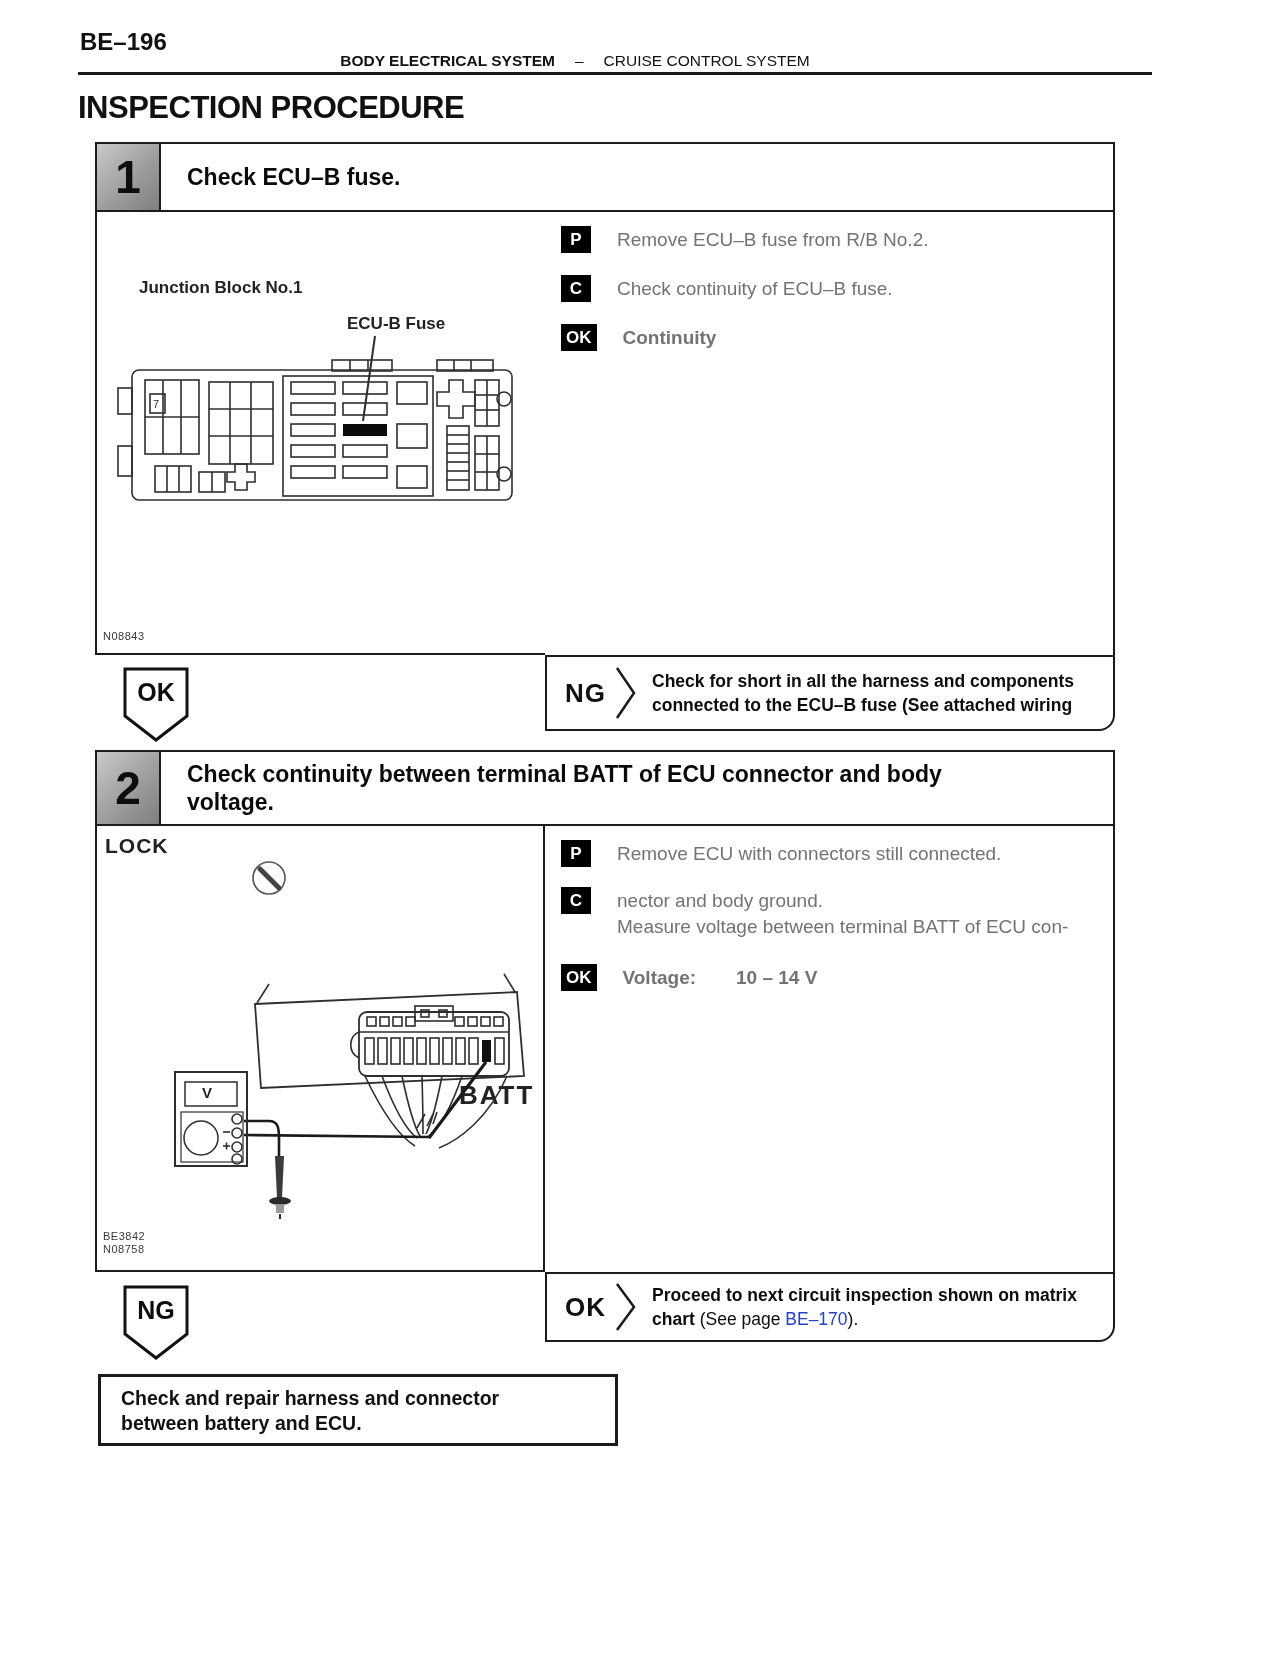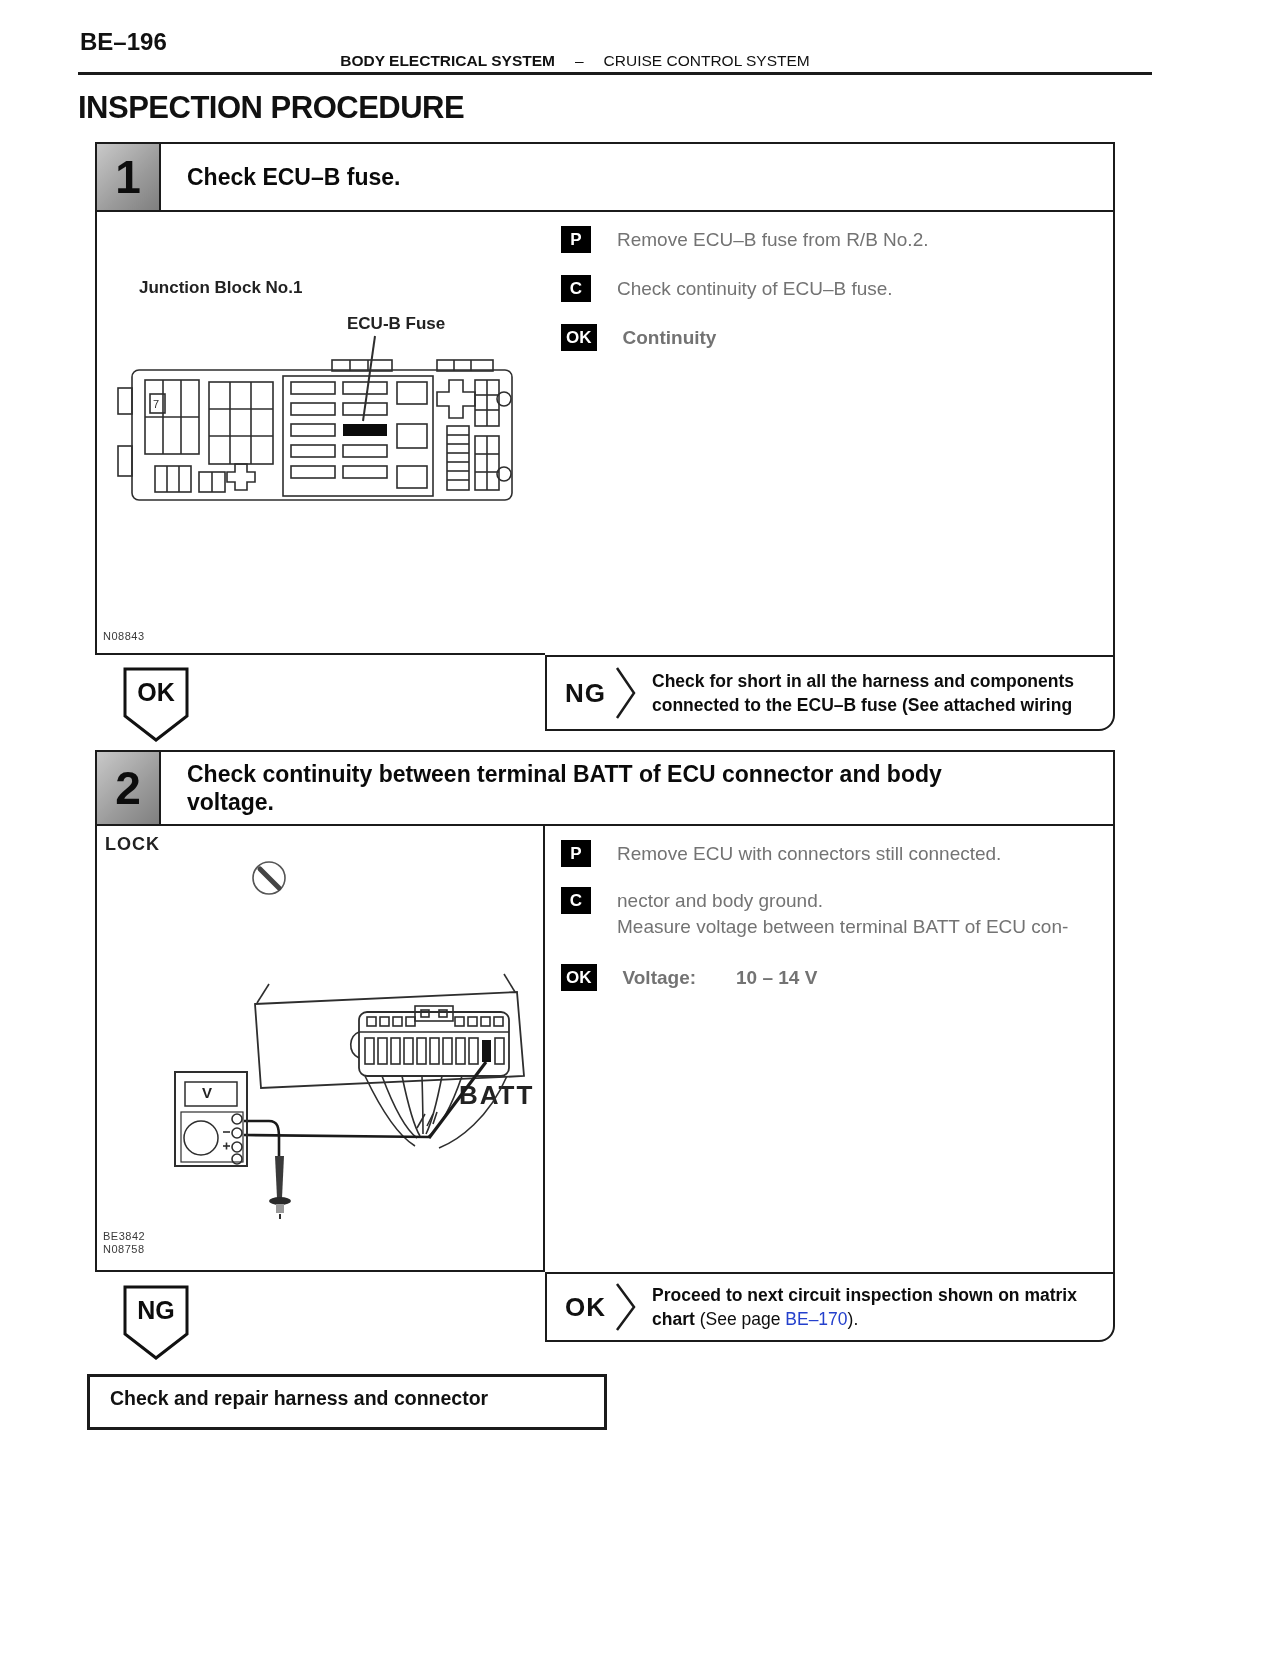--- a/index.html
+++ b/index.html
@@ -177,21 +177,21 @@
   <div class="abs box step-header" style="left:95px;top:750px;width:1020px;height:76px;">
     <div class="stepnum">2</div>
     <div class="steptitle">
       <div>Check continuity between terminal BATT of ECU connector and body</div>
       <div>voltage.</div>
     </div>
   </div>
 
   <div class="abs cell cell-l" style="left:95px;top:826px;width:450px;height:446px;">
 
-    <span class="abs figlabel" style="left:8px;top:8px;font-size:18px;letter-spacing:1px;">LOCK</span>
+    <span class="abs figlabel" style="left:8px;top:8px;font-size:21px;letter-spacing:1px;">LOCK</span>
     <span class="abs figlabel" style="left:362px;top:254px;font-size:26px;letter-spacing:2px;">BATT</span>
     <span class="abs figlabel" style="left:84px;top:258px;width:52px;text-align:center;font-size:15px;">V</span>
 
     <svg class="abs" style="left:0;top:0;" width="446" height="442" viewBox="0 0 446 442">
       <g class="fig-stroke">
 
         <circle cx="172" cy="52" r="16" stroke="#555"></circle>
         <line x1="163" y1="43" x2="182" y2="62" stroke-width="5" stroke-linecap="round" stroke="#444"></line>
 
         <polygon points="158,178 420,166 427,250 164,262" stroke-width="1.8"></polygon>
@@ -297,17 +297,18 @@
     </div>
   </div>
 
   <div class="abs flag" style="left:122px;top:1284px;">
     <svg width="68" height="78" viewBox="0 0 68 78">
       <polygon points="3,3 65,3 65,50 34,74 3,50" fill="#fff" stroke="#111" stroke-width="3"></polygon>
     </svg>
     <span>NG</span>
   </div>
 
-  <div class="abs box thick" style="left:87px;top:1374px;width:520px;height:56px;padding:9px 0 0 20px;">
+  <div class="abs box thick" style="left:98px;top:1374px;width:520px;height:72px;padding:9px 0 0 20px;">
     <div class="b" style="font-size:19.5px;line-height:25px;">Check and repair harness and connector</div>
+    <div class="b" style="font-size:19.5px;line-height:25px;">between battery and ECU.</div>
   </div>
 
 </div>
 
 </body></html>

